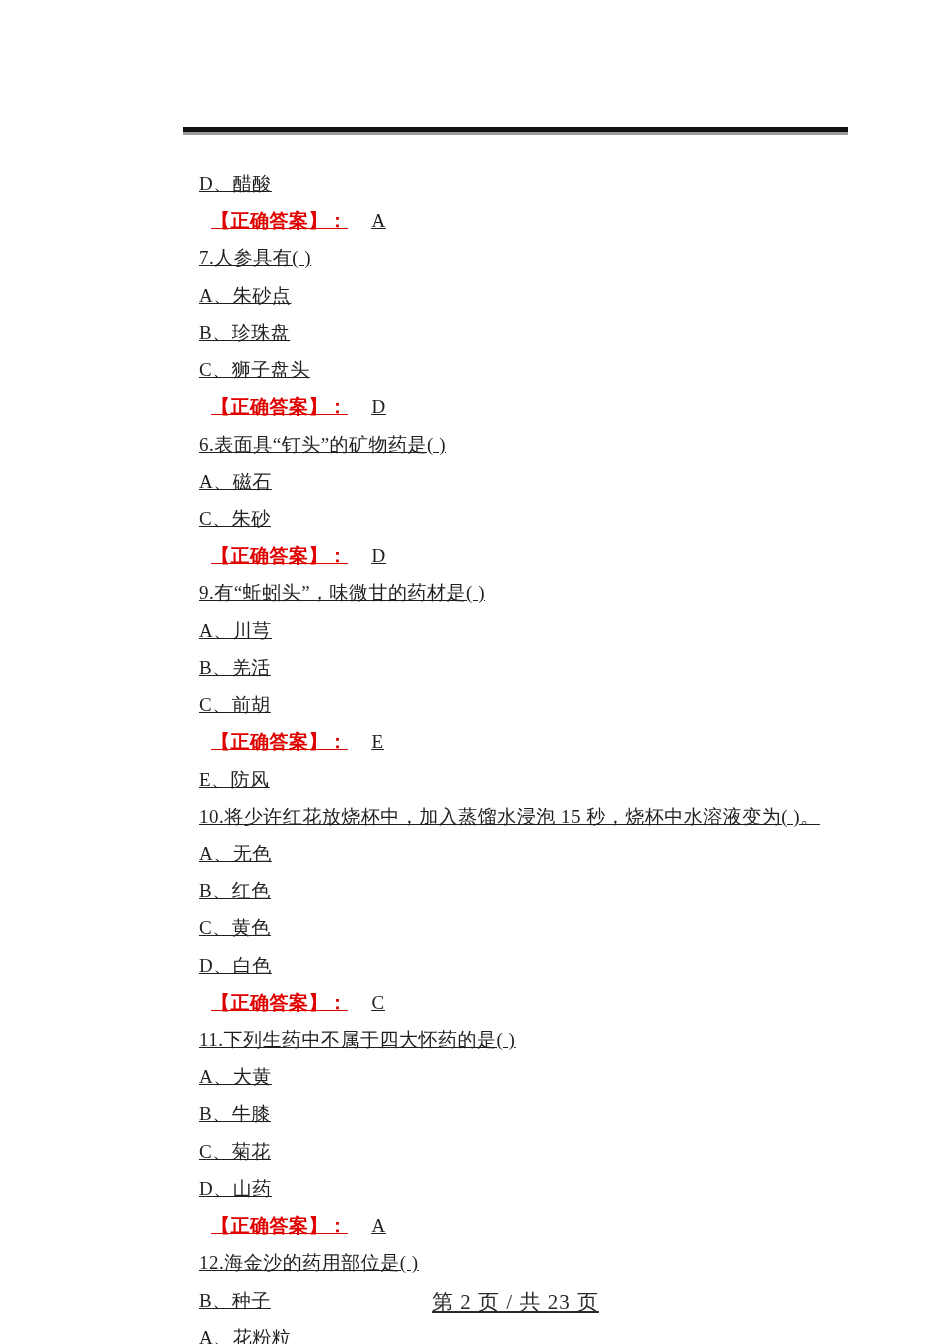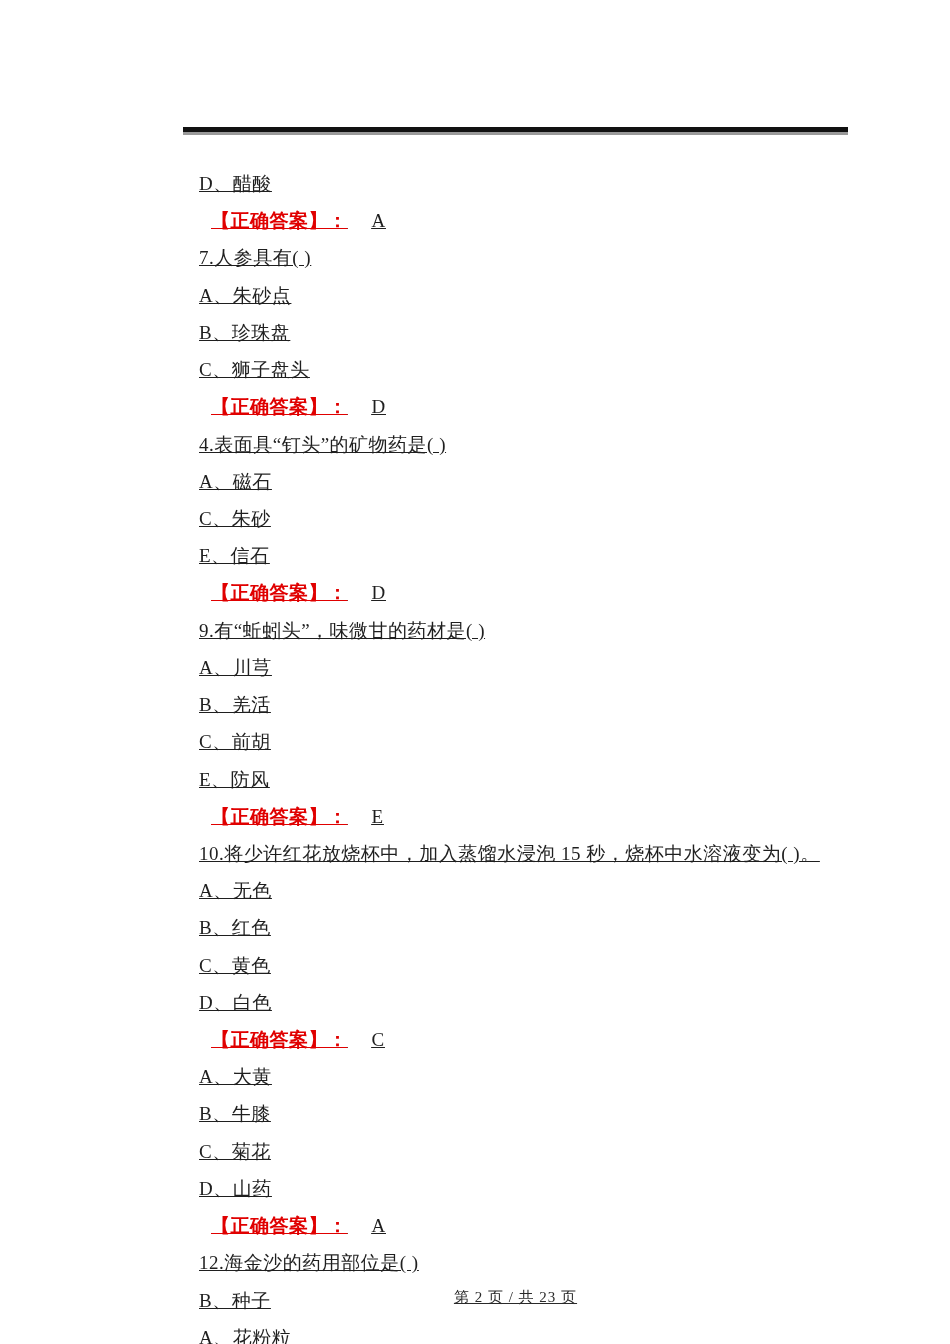--- a/index.html
+++ b/index.html
@@ -45,55 +45,55 @@
     color: var(--text-color, #1f1f1f);
     font-weight: normal;
     padding-left: 4px;
   }
   .page-footer {
     position: absolute;
     top: 1244px;
     left: 143px;
     width: 665px;
     text-align: center;
-    font-size: 15px;
+    font-size: 21px;
     color: #2a2a2a;
     letter-spacing: 1px;
   }
 </style>
 </head>
 <body>
 
 <div class="page">
   <div class="header-rule"></div>
   <main class="doc-body">
       <div class="line option">D、醋酸</div>
       <div class="line answer"><span class="answer-label">【正确答案】：</span><span class="answer-value">A</span></div>
       <div class="line question">7.人参具有( )</div>
       <div class="line option">A、朱砂点</div>
       <div class="line option">B、珍珠盘</div>
       <div class="line option">C、狮子盘头</div>
       <div class="line answer"><span class="answer-label">【正确答案】：</span><span class="answer-value">D</span></div>
-      <div class="line question">4.表面具“钉头”的矿物药是( )</div>
+      <div class="line question">6.表面具“钉头”的矿物药是( )</div>
       <div class="line option">A、磁石</div>
       <div class="line option">C、朱砂</div>
-      <div class="line option">E、信石</div>
       <div class="line answer"><span class="answer-label">【正确答案】：</span><span class="answer-value">D</span></div>
       <div class="line question">9.有“蚯蚓头”，味微甘的药材是( )</div>
       <div class="line option">A、川芎</div>
       <div class="line option">B、羌活</div>
       <div class="line option">C、前胡</div>
+      <div class="line answer"><span class="answer-label">【正确答案】：</span><span class="answer-value">E</span></div>
       <div class="line option">E、防风</div>
-      <div class="line answer"><span class="answer-label">【正确答案】：</span><span class="answer-value">E</span></div>
       <div class="line question">10.将少许红花放烧杯中，加入蒸馏水浸泡 15 秒，烧杯中水溶液变为( )。</div>
       <div class="line option">A、无色</div>
       <div class="line option">B、红色</div>
       <div class="line option">C、黄色</div>
       <div class="line option">D、白色</div>
       <div class="line answer"><span class="answer-label">【正确答案】：</span><span class="answer-value">C</span></div>
+      <div class="line question">11.下列生药中不属于四大怀药的是( )</div>
       <div class="line option">A、大黄</div>
       <div class="line option">B、牛膝</div>
       <div class="line option">C、菊花</div>
       <div class="line option">D、山药</div>
       <div class="line answer"><span class="answer-label">【正确答案】：</span><span class="answer-value">A</span></div>
       <div class="line question">12.海金沙的药用部位是( )</div>
       <div class="line option">B、种子</div>
       <div class="line option">A、花粉粒</div>
       <div class="line option">C、孢子</div>
     </main>

